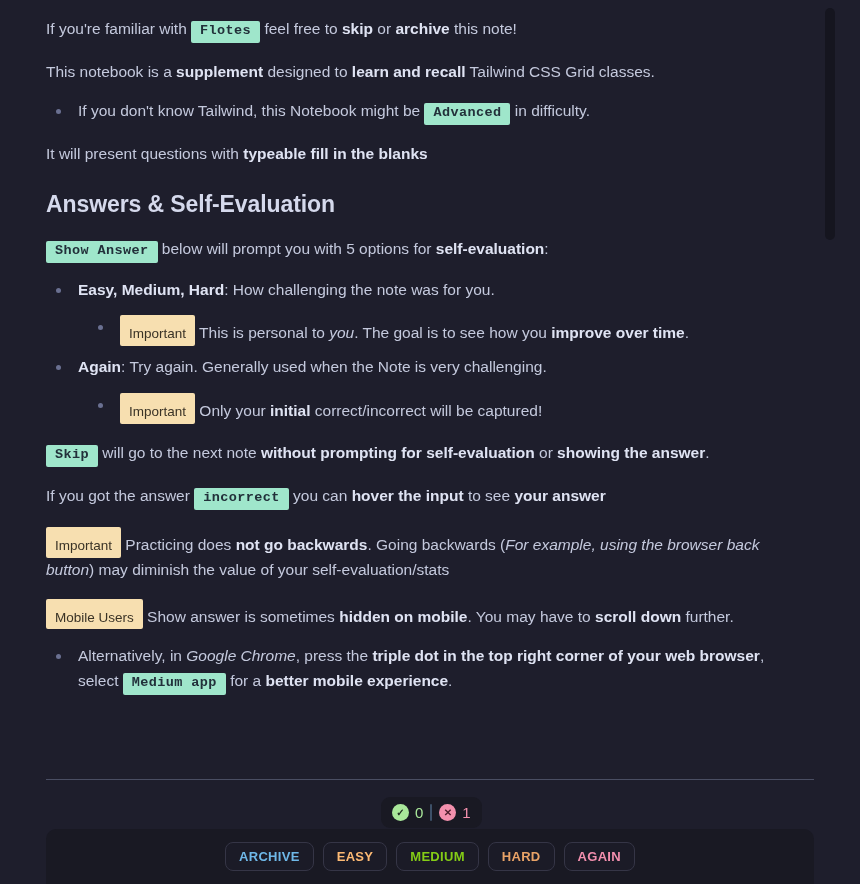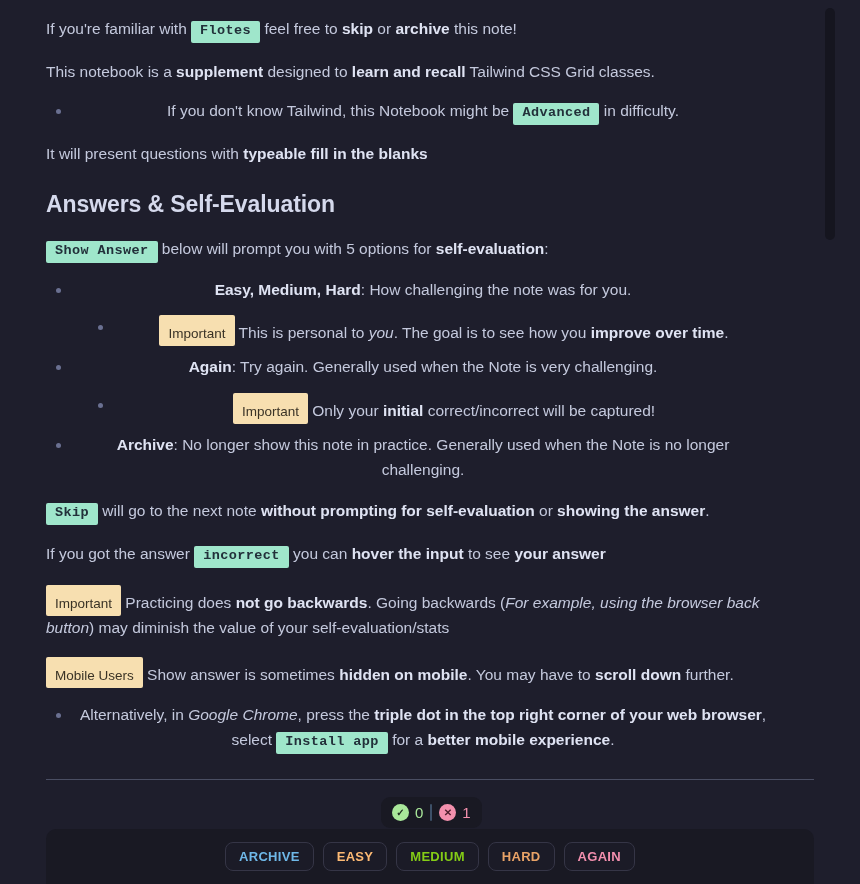--- a/index.html
+++ b/index.html
@@ -83,21 +83,20 @@
     padding: 6px 0 0 0;
     list-style: none;
   }
   ul.bl > li {
     position: relative;
     padding-left: 32px;
     font-size: 15.5px;
     line-height: 1.6;
     color: #c4c9dd;
     margin-top: 9px;
-    text-align: center;
   }
   ul.bl > li::before {
     content: "";
     position: absolute;
     left: 10px;
     top: 10px;
     width: 5px;
     height: 5px;
     border-radius: 50%;
     background: #6a7091;
@@ -258,44 +257,41 @@
         </ul>
       </li>
       <li>
         <b>Again</b><span>: Try again. Generally used when the Note is very challenging.</span>
         <ul class="bl">
           <li>
             <span class="badge amber">Important</span><span> Only your </span><b>initial</b><span> correct/incorrect will be captured!</span>
           </li>
         </ul>
       </li>
-      <li>
-        <b>Archive</b><span>: No longer show this note in practice. Generally used when the Note is no longer challenging.</span>
-      </li>
     </ul>
 
     <p class="para">
       <span class="badge mono">Skip</span><span> will go to the next note </span><b>without prompting for self-evaluation</b><span> or </span><b>showing the answer</b><span>.</span>
     </p>
 
     <p class="para">
       <span>If you got the answer </span><span class="badge mono">incorrect</span><span> you can </span><b>hover the input</b><span> to see </span><b>your answer</b>
     </p>
 
     <p class="para">
       <span class="badge amber">Important</span><span> Practicing does </span><b>not go backwards</b><span>. Going backwards (</span><i>For example, using the browser back button</i><span>) may diminish the value of your self-evaluation/stats</span>
     </p>
 
     <p class="para">
       <span class="badge amber">Mobile Users</span><span> Show answer is sometimes </span><b>hidden on mobile</b><span>. You may have to </span><b>scroll down</b><span> further.</span>
     </p>
 
     <ul class="bl">
       <li>
-        <span>Alternatively, in </span><i>Google Chrome</i><span>, press the </span><b>triple dot in the top right corner of your web browser</b><span>, select </span><span class="badge mono">Install app</span><span> for a </span><b>better mobile experience</b><span>.</span>
+        <span>Alternatively, in </span><i>Google Chrome</i><span>, press the </span><b>triple dot in the top right corner of your web browser</b><span>, select </span><span class="badge mono">Medium app</span><span> for a </span><b>better mobile experience</b><span>.</span>
       </li>
     </ul>
 
   </div>
 </div>
 
 <div id="scrollbar-track"></div>
 <div id="scrollbar-thumb"></div>
 
 <div class="divider"></div>

